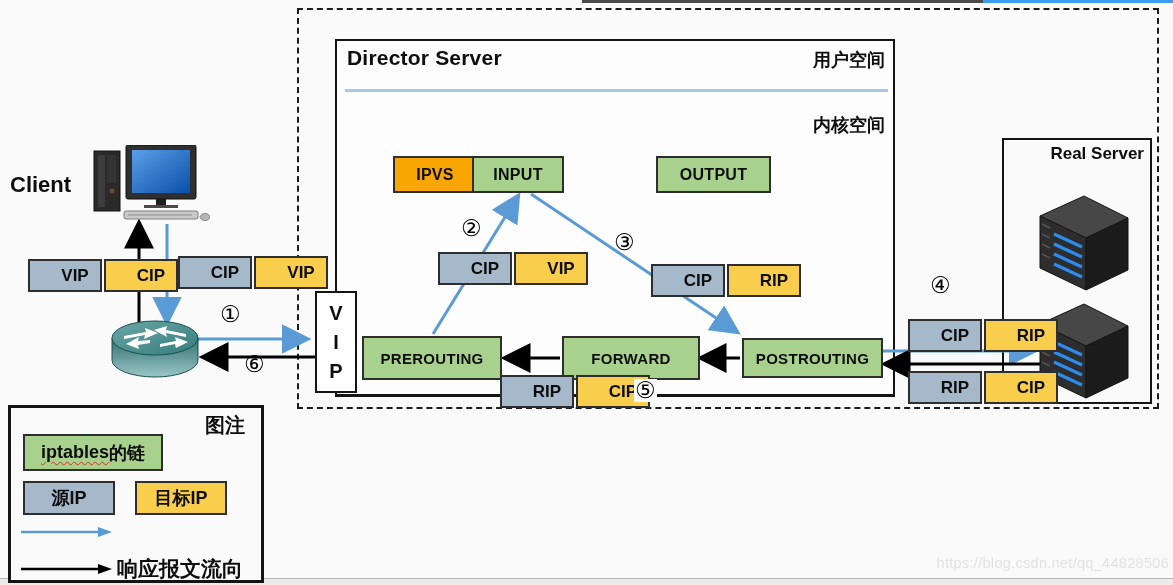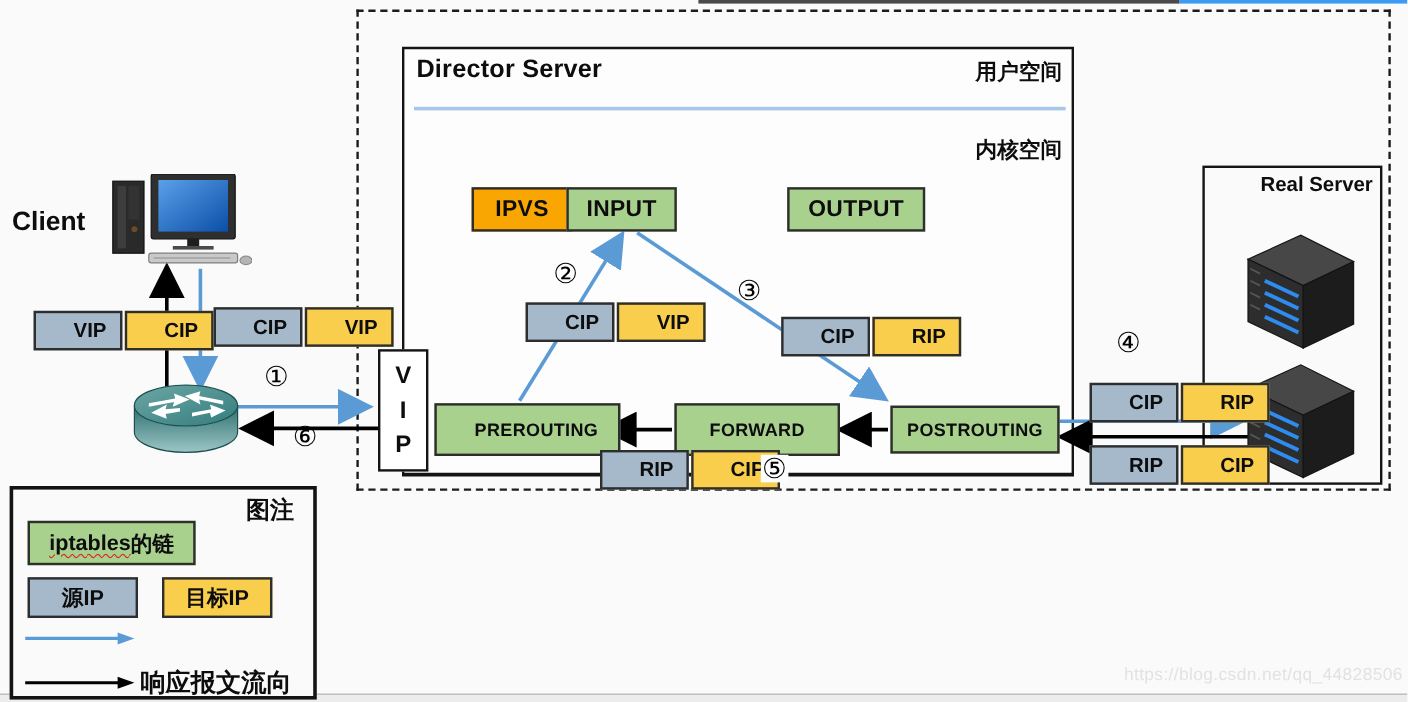--- a/index.html
+++ b/index.html
@@ -18,21 +18,21 @@
   
   .dashed-box{position:absolute;border:2px dashed #1c1c1c;background:transparent;z-index:1;}
   
   .solid-box{position:absolute;border:2px solid #141414;background:#fdfdfd;z-index:1;}
   .director-title{position:absolute;left:10px;top:5px;font-size:21px;font-weight:bold;letter-spacing:.2px;}
   .space-label{position:absolute;right:8px;font-size:18px;font-weight:bold;}
   .separator{position:absolute;left:8px;right:5px;top:48px;height:3px;background:var(--separator-blue,#a8c6e8);}
   
   .chain{position:absolute;display:flex;align-items:center;justify-content:center;
     background:var(--chain-green,#a9d18e);border:2px solid #2e2e2e;
-    font-weight:bold;font-size:19px;z-index:3;letter-spacing:.3px;}
+    font-weight:bold;font-size:16px;z-index:3;letter-spacing:.3px;}
   .chain.orange{background:var(--ipvs-orange,#f9a602);}
   .chain.small{font-size:15px;}
   
   .pkt{position:absolute;display:flex;gap:2px;z-index:3;}
   .pkt .cell{width:50px;height:29px;display:flex;align-items:center;justify-content:center;
     font-weight:bold;font-size:17px;border:2px solid #2e2e2e;padding-left:20px;}
   .cell.src{background:var(--src-gray-blue,#a6b9cb);}
   .cell.dst{background:var(--dst-yellow,#f9ce4d);}
   
   .num{position:absolute;font-size:23px;line-height:1;z-index:4;color:#000;}
@@ -190,21 +190,21 @@
 
   <div class="vip-box">
     <span>V</span>
     <span>I</span>
     <span>P</span>
   </div>
 
   <div class="chain orange" style="left:393px;top:156px;width:80px;height:33px;">IPVS</div>
   <div class="chain" style="left:472px;top:156px;width:88px;height:33px;">INPUT</div>
   <div class="chain" style="left:656px;top:156px;width:111px;height:33px;">OUTPUT</div>
-  <div class="chain small" style="left:362px;top:336px;width:136px;height:40px;padding-left:15px;">PREROUTING</div>
+  <div class="chain small" style="left:362px;top:336px;width:136px;height:40px;">PREROUTING</div>
   <div class="chain small" style="left:562px;top:336px;width:134px;height:40px;">FORWARD</div>
   <div class="chain small" style="left:742px;top:338px;width:137px;height:36px;">POSTROUTING</div>
 
   <div class="pkt" style="left:28px;top:259px;">
     <span class="cell src">VIP</span>
     <span class="cell dst">CIP</span>
   </div>
   <div class="pkt" style="left:178px;top:256px;">
     <span class="cell src">CIP</span>
     <span class="cell dst">VIP</span>

